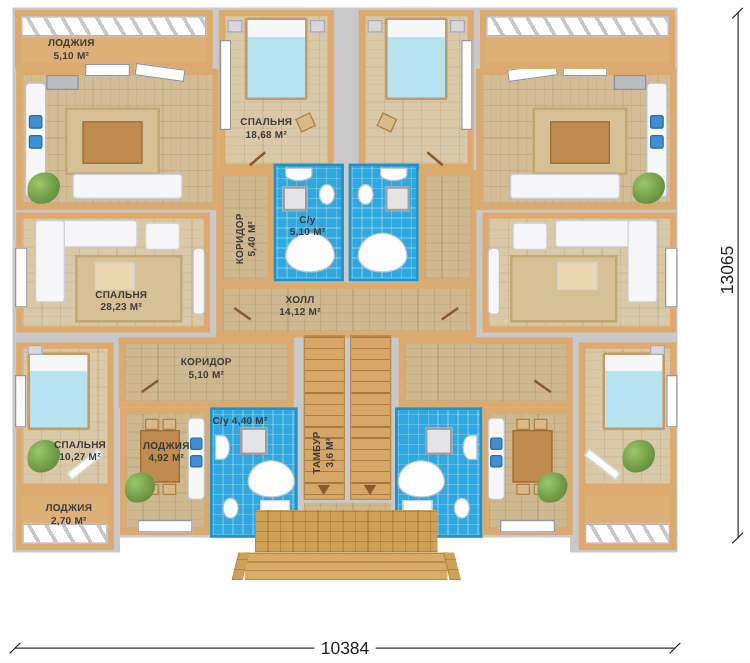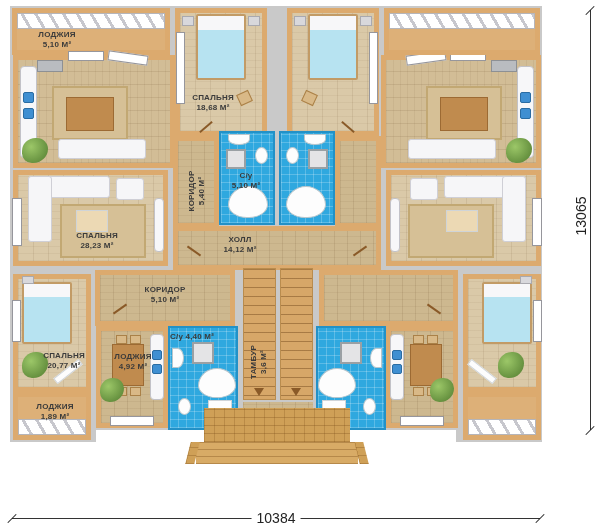--- a/index.html
+++ b/index.html
@@ -254,33 +254,33 @@
   <div class="rlabel" style="left:97px;top:241px;">
     <span>СПАЛЬНЯ</span><br><span>28,23 М²</span>
   </div>
   <div class="rlabel" style="left:240px;top:245px;">
     <span>ХОЛЛ</span><br><span>14,12 М²</span>
   </div>
   <div class="rlabel" style="left:165px;top:295px;">
     <span>КОРИДОР</span><br><span>5,10 М²</span>
   </div>
   <div class="rlabel" style="left:64px;top:361px;">
-    <span>СПАЛЬНЯ</span><br><span>20,77 М²</span>
+    <span>СПАЛЬНЯ</span><br><span>10,27 М²</span>
   </div>
   <div class="rlabel" style="left:133px;top:362px;">
     <span>ЛОДЖИЯ</span><br><span>4,92 М²</span>
   </div>
   <div class="rlabel" style="left:192px;top:337px;">
     <span>С/у</span> <span>4,40 М²</span>
   </div>
   <div class="rlabel vert" style="left:259px;top:362px;">
     <span>ТАМБУР</span><br><span>3,6 М²</span>
   </div>
   <div class="rlabel" style="left:55px;top:412px;">
-    <span>ЛОДЖИЯ</span><br><span>1,89 М²</span>
+    <span>ЛОДЖИЯ</span><br><span>2,70 М²</span>
   </div>
 
   <div class="abs dim-h" style="left:12px;top:518px;width:528px;"></div>
   <div class="tick" style="left:6px;top:518px;"></div>
   <div class="tick" style="left:534px;top:518px;"></div>
   <div class="dimtext" style="left:276px;top:518px;">10384</div>
 
   <div class="abs dim-v" style="left:590px;top:10px;height:420px;"></div>
   <div class="tick" style="left:584px;top:10px;"></div>
   <div class="tick" style="left:584px;top:430px;"></div>

